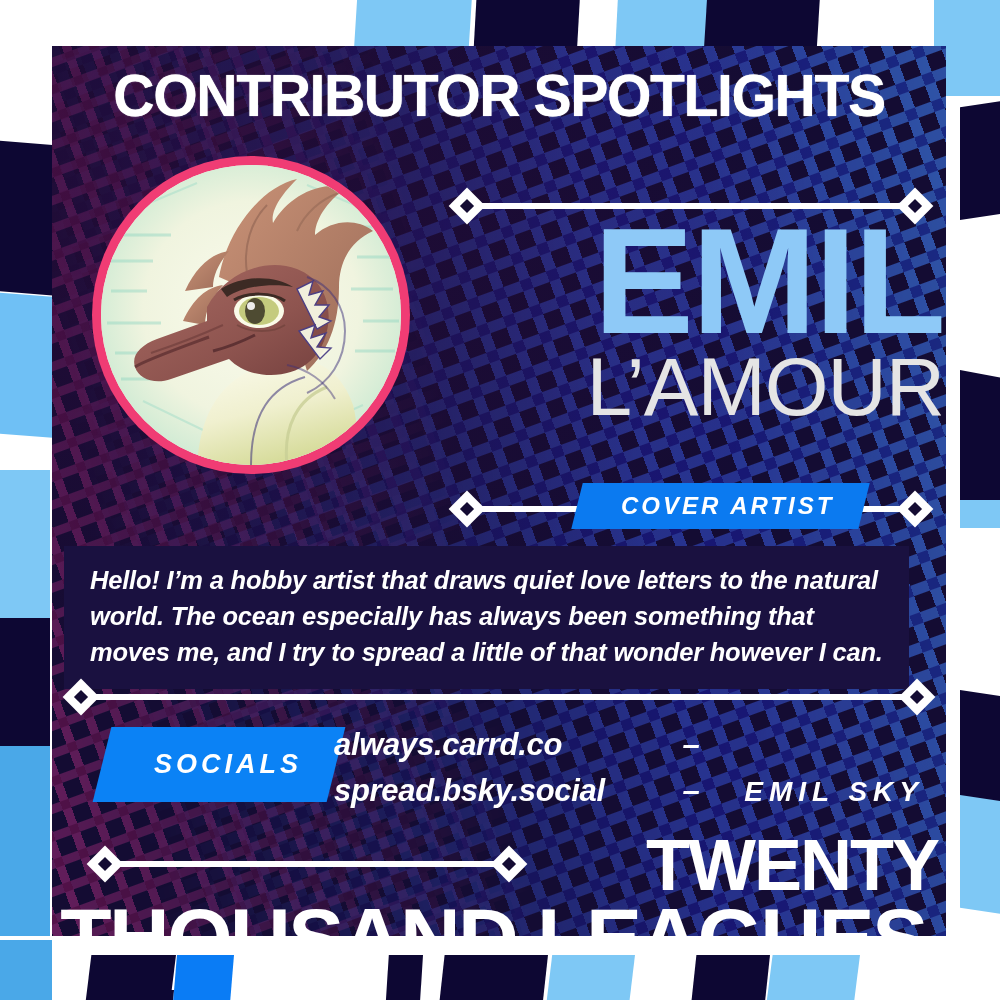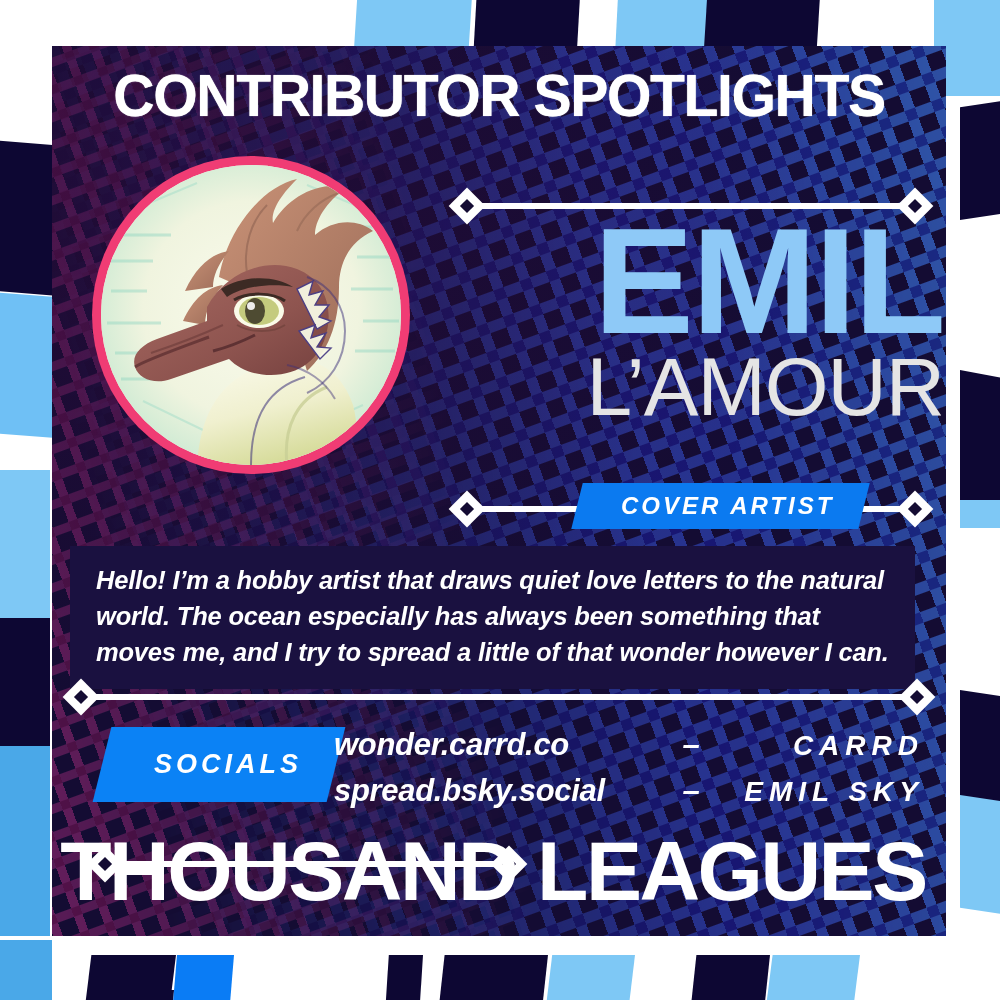--- a/index.html
+++ b/index.html
@@ -94,21 +94,21 @@
     position:absolute;left:525px;top:437px;
     background:#0B7AF0;color:#fff;
     font-style:italic;font-weight:700;font-size:24px;letter-spacing:3px;
     padding:9px 30px 9px 44px;
     transform:skewX(-14deg);
   }
   #role-badge span{display:inline-block;transform:skewX(14deg);}
 
   
   #bio{
-    position:absolute;left:18px;top:500px;width:845px;
+    position:absolute;left:12px;top:500px;width:845px;
     background:#1A1140;
     padding:16px 22px 18px 26px;
     color:#ffffff;font-style:italic;font-weight:700;font-size:25.5px;
     line-height:1.42;letter-spacing:-.2px;
   }
 
   
   #socials-tag{
     position:absolute;left:50px;top:681px;
     background:#0B82F5;color:#fff;
@@ -325,36 +325,36 @@
       <div class="bar"></div>
       <div class="dia"></div>
     </div>
 
     <div id="socials-tag">
       <span>SOCIALS</span>
     </div>
 
     <div id="socials-list">
       <div class="social-row">
-        <span class="social-handle">wonder.carrd.co</span>
+        <span class="social-handle">always.carrd.co</span>
         <span class="social-dash">–</span>
-        <span class="social-net">CARRD</span>
       </div>
       <div class="social-row">
         <span class="social-handle">spread.bsky.social</span>
         <span class="social-dash">–</span>
         <span class="social-net">EMIL SKY</span>
       </div>
     </div>
 
     <div id="footer-mark">
       <div class="dia"></div>
       <div class="bar" style="flex:0 0 108px;margin-left:-2px;"></div>
       <div class="bar" style="flex:1;margin-right:-2px;"></div>
       <div class="dia"></div>
     </div>
 
     <div id="brand">
+      <span class="l1">TWENTY</span>
       <span class="l2">THOUSAND LEAGUES</span>
     </div>
 
   </div>
 </div>
 
 </body></html>

